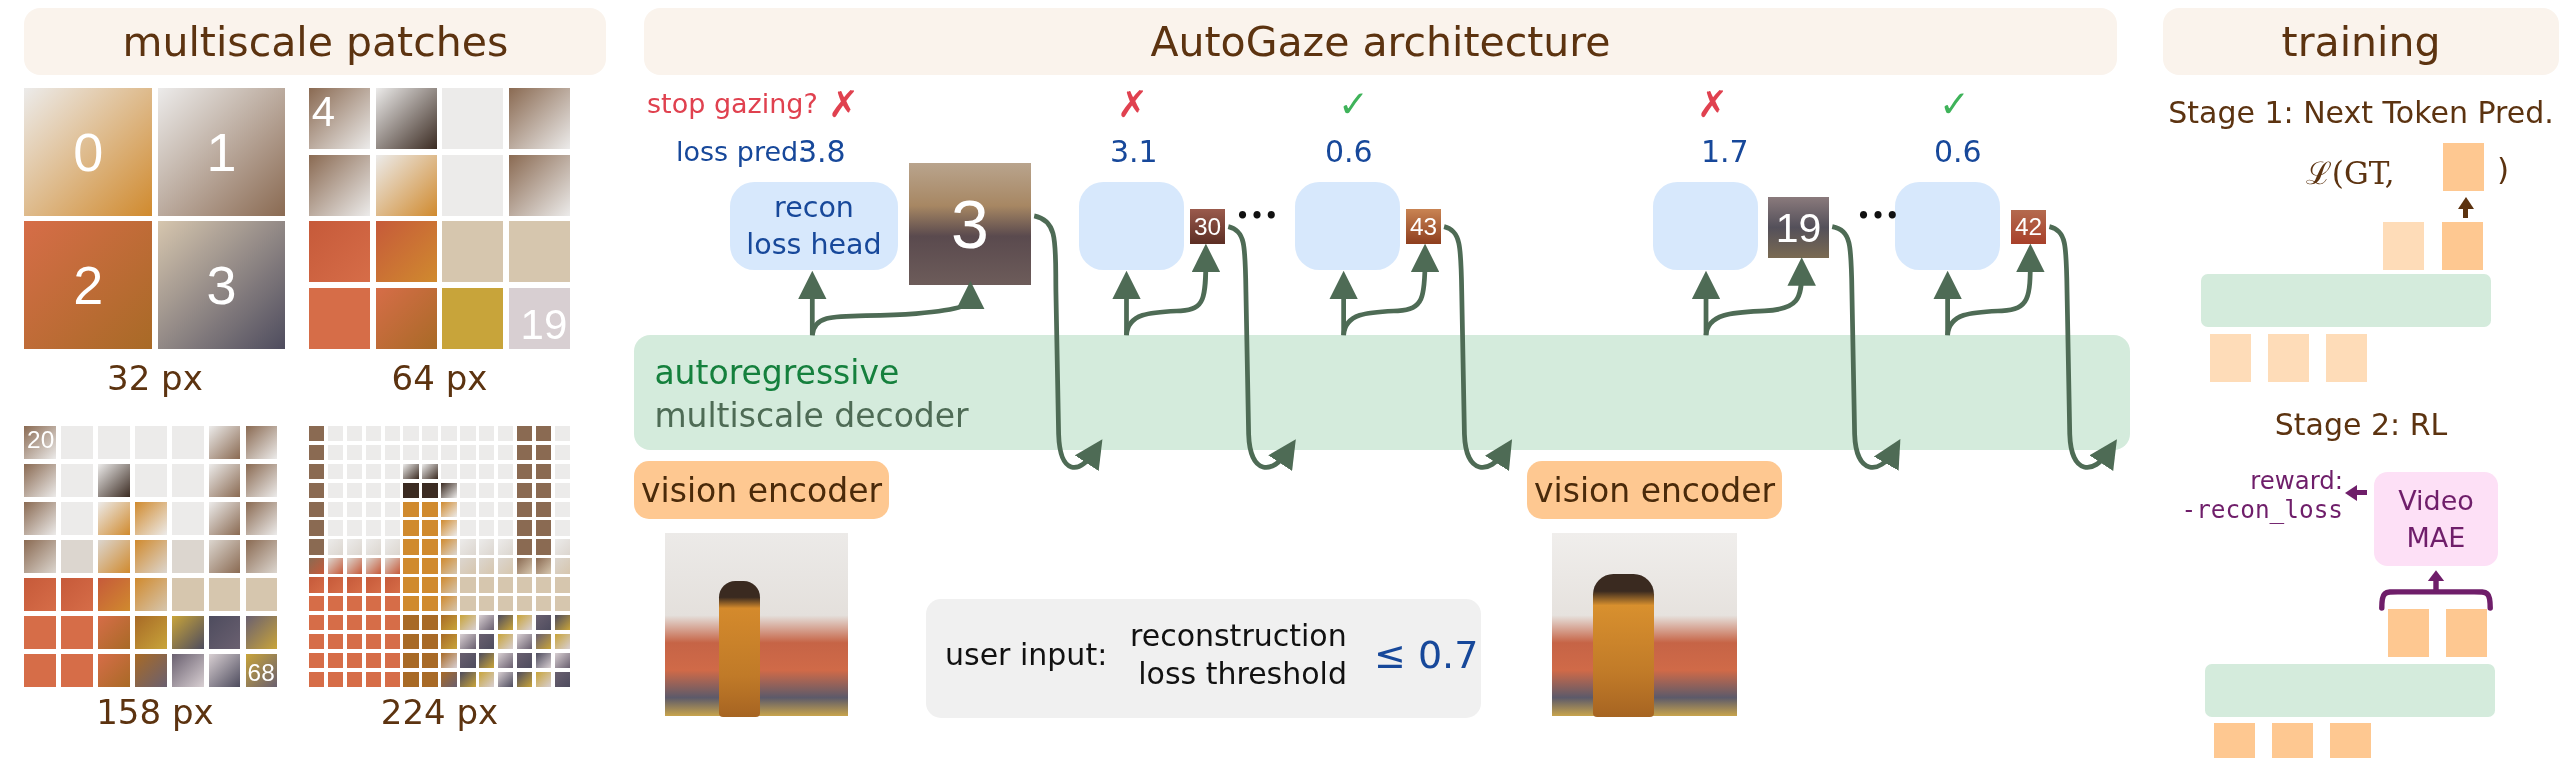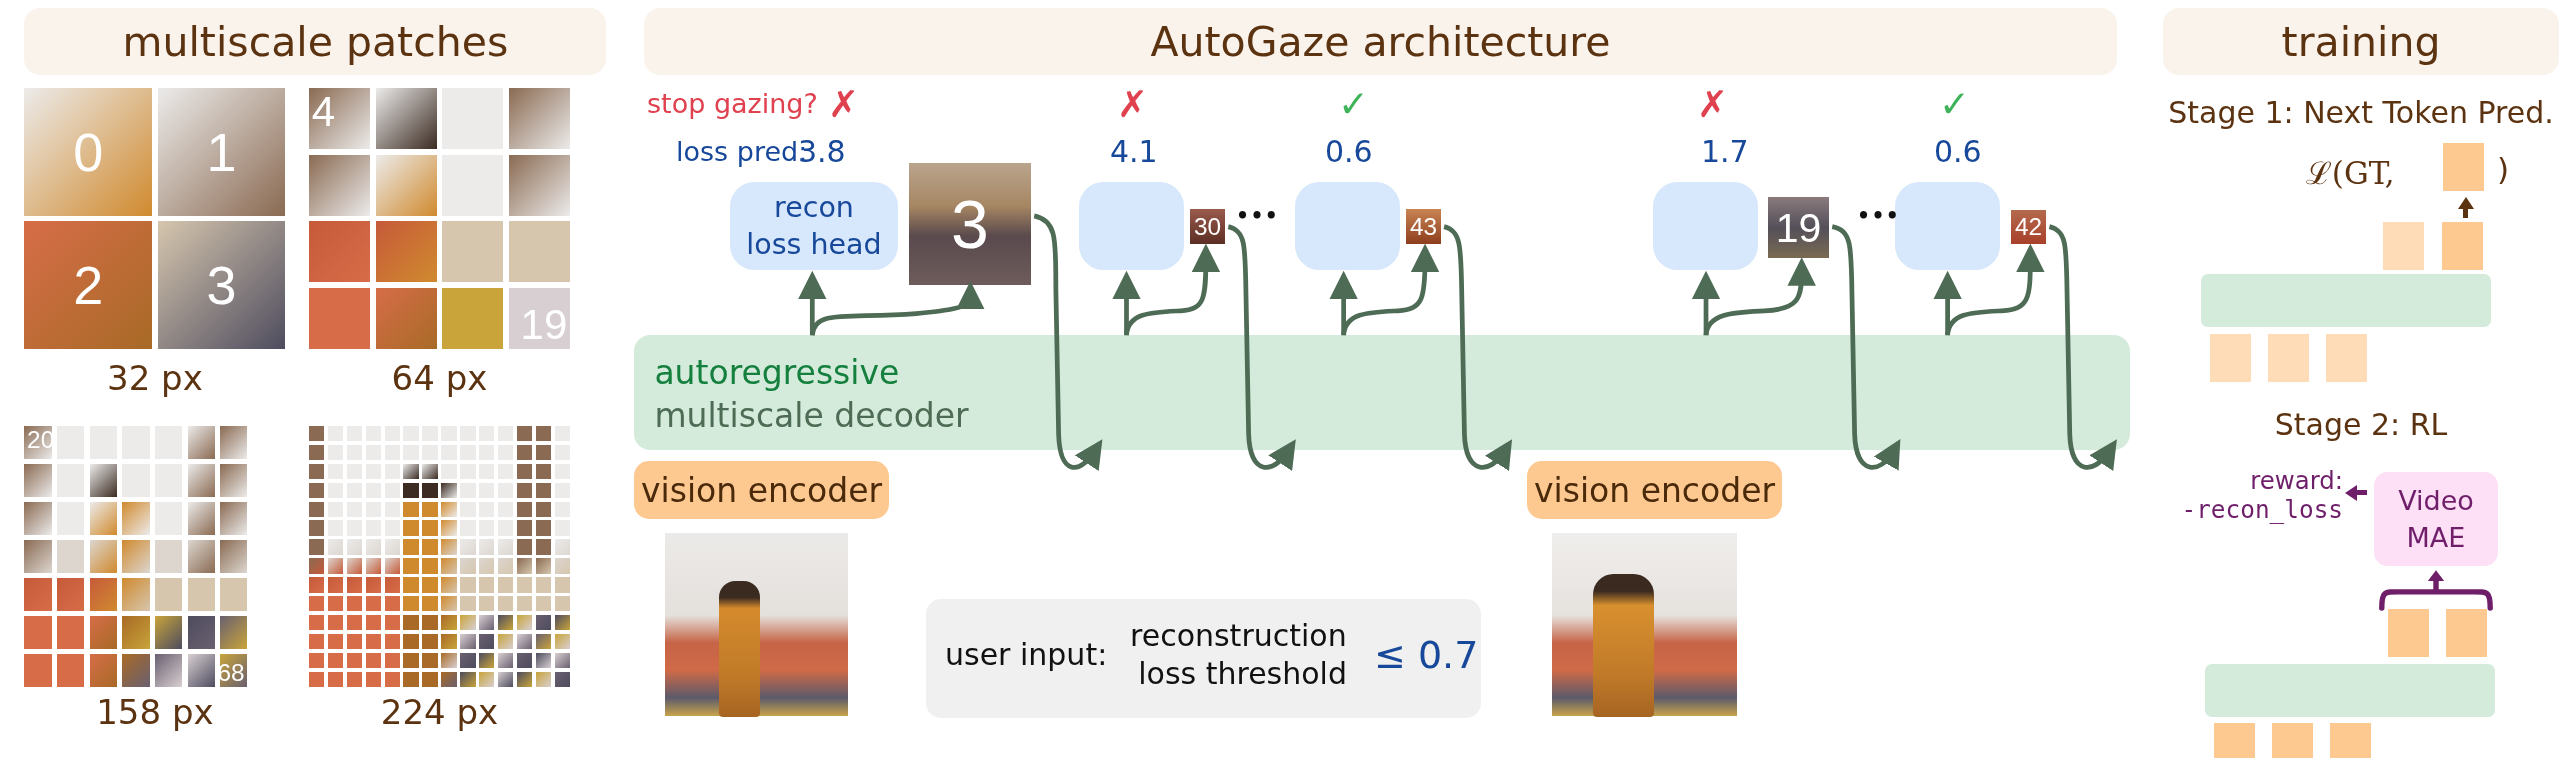--- a/index.html
+++ b/index.html
@@ -63,21 +63,21 @@
       <div class="cell" style="background: linear-gradient(135deg, rgb(198, 90, 58), rgb(208, 138, 46));"></div>
       <div class="cell" style="background: linear-gradient(135deg, rgb(214, 198, 174), rgb(214, 198, 174));"></div>
       <div class="cell" style="background: linear-gradient(135deg, rgb(214, 198, 174), rgb(214, 198, 174));"></div>
       <div class="cell" style="background: linear-gradient(135deg, rgb(214, 109, 72), rgb(214, 109, 72));"></div>
       <div class="cell" style="background: linear-gradient(135deg, rgb(214, 109, 72), rgb(168, 106, 38));"></div>
       <div class="cell" style="background: linear-gradient(135deg, rgb(200, 164, 58), rgb(200, 164, 58));"></div>
       <div class="cell" style="background: linear-gradient(135deg, rgb(216, 207, 210), rgb(216, 207, 210));">
         <span class="cnum" style="font-size: 42px; right: 2.7px; bottom: 0px;">19</span>
       </div>
     </div>
-    <div class="grid" style="left: 24.4px; top: 426px; width: 223px; height: 261px; gap: 5.4px; grid-template-columns: repeat(7, 1fr); grid-template-rows: repeat(7, 1fr);">
+    <div class="grid" style="left: 24.4px; top: 426px; width: 253px; height: 261px; gap: 5.4px; grid-template-columns: repeat(7, 1fr); grid-template-rows: repeat(7, 1fr);">
       <div class="cell" style="background: linear-gradient(135deg, rgb(138, 106, 82), rgb(236, 235, 234));">
         <span class="cnum" style="font-size: 24.4px; left: 2.7px; top: 0px;">20</span>
       </div>
       <div class="cell" style="background: linear-gradient(135deg, rgb(236, 235, 234), rgb(236, 235, 234));"></div>
       <div class="cell" style="background: linear-gradient(135deg, rgb(236, 235, 234), rgb(236, 235, 234));"></div>
       <div class="cell" style="background: linear-gradient(135deg, rgb(236, 235, 234), rgb(236, 235, 234));"></div>
       <div class="cell" style="background: linear-gradient(135deg, rgb(236, 235, 234), rgb(236, 235, 234));"></div>
       <div class="cell" style="background: linear-gradient(135deg, rgb(236, 235, 234), rgb(138, 106, 82));"></div>
       <div class="cell" style="background: linear-gradient(135deg, rgb(138, 106, 82), rgb(236, 235, 234));"></div>
       <div class="cell" style="background: linear-gradient(135deg, rgb(138, 106, 82), rgb(236, 235, 234));"></div>
@@ -332,21 +332,21 @@
 
 <div class="abs red" style="left:647px;top:88px;font-size:27px;">stop gazing?</div>
 <div class="abs red" style="left:828px;top:83px;font-size:37px;font-weight:bold;">✗</div>
 <div class="abs red" style="left:1117px;top:83px;font-size:37px;font-weight:bold;">✗</div>
 <div class="abs green" style="left:1338px;top:83px;font-size:37px;">✓</div>
 <div class="abs red" style="left:1697px;top:83px;font-size:37px;font-weight:bold;">✗</div>
 <div class="abs green" style="left:1939px;top:83px;font-size:37px;">✓</div>
 
 <div class="abs blue" style="left:676px;top:136px;font-size:27px;">loss pred:</div>
 <div class="abs blue" style="left:798px;top:134px;font-size:30px;">3.8</div>
-<div class="abs blue" style="left:1110px;top:134px;font-size:30px;">4.1</div>
+<div class="abs blue" style="left:1110px;top:134px;font-size:30px;">3.1</div>
 <div class="abs blue" style="left:1325px;top:134px;font-size:30px;">0.6</div>
 <div class="abs blue" style="left:1701px;top:134px;font-size:30px;">1.7</div>
 <div class="abs blue" style="left:1934px;top:134px;font-size:30px;">0.6</div>
 
 <div class="lossbox" style="left:730px;top:182px;width:168px;height:88px;display:flex;flex-direction:column;align-items:center;justify-content:center;">
   <span class="blue" style="font-size:28.5px;line-height:37px;">recon</span>
   <span class="blue" style="font-size:28.5px;line-height:37px;">loss head</span>
 </div>
 <div class="lossbox" style="left:1079px;top:182px;width:105px;height:88px;"></div>
 <div class="lossbox" style="left:1295px;top:182px;width:105px;height:88px;"></div>

